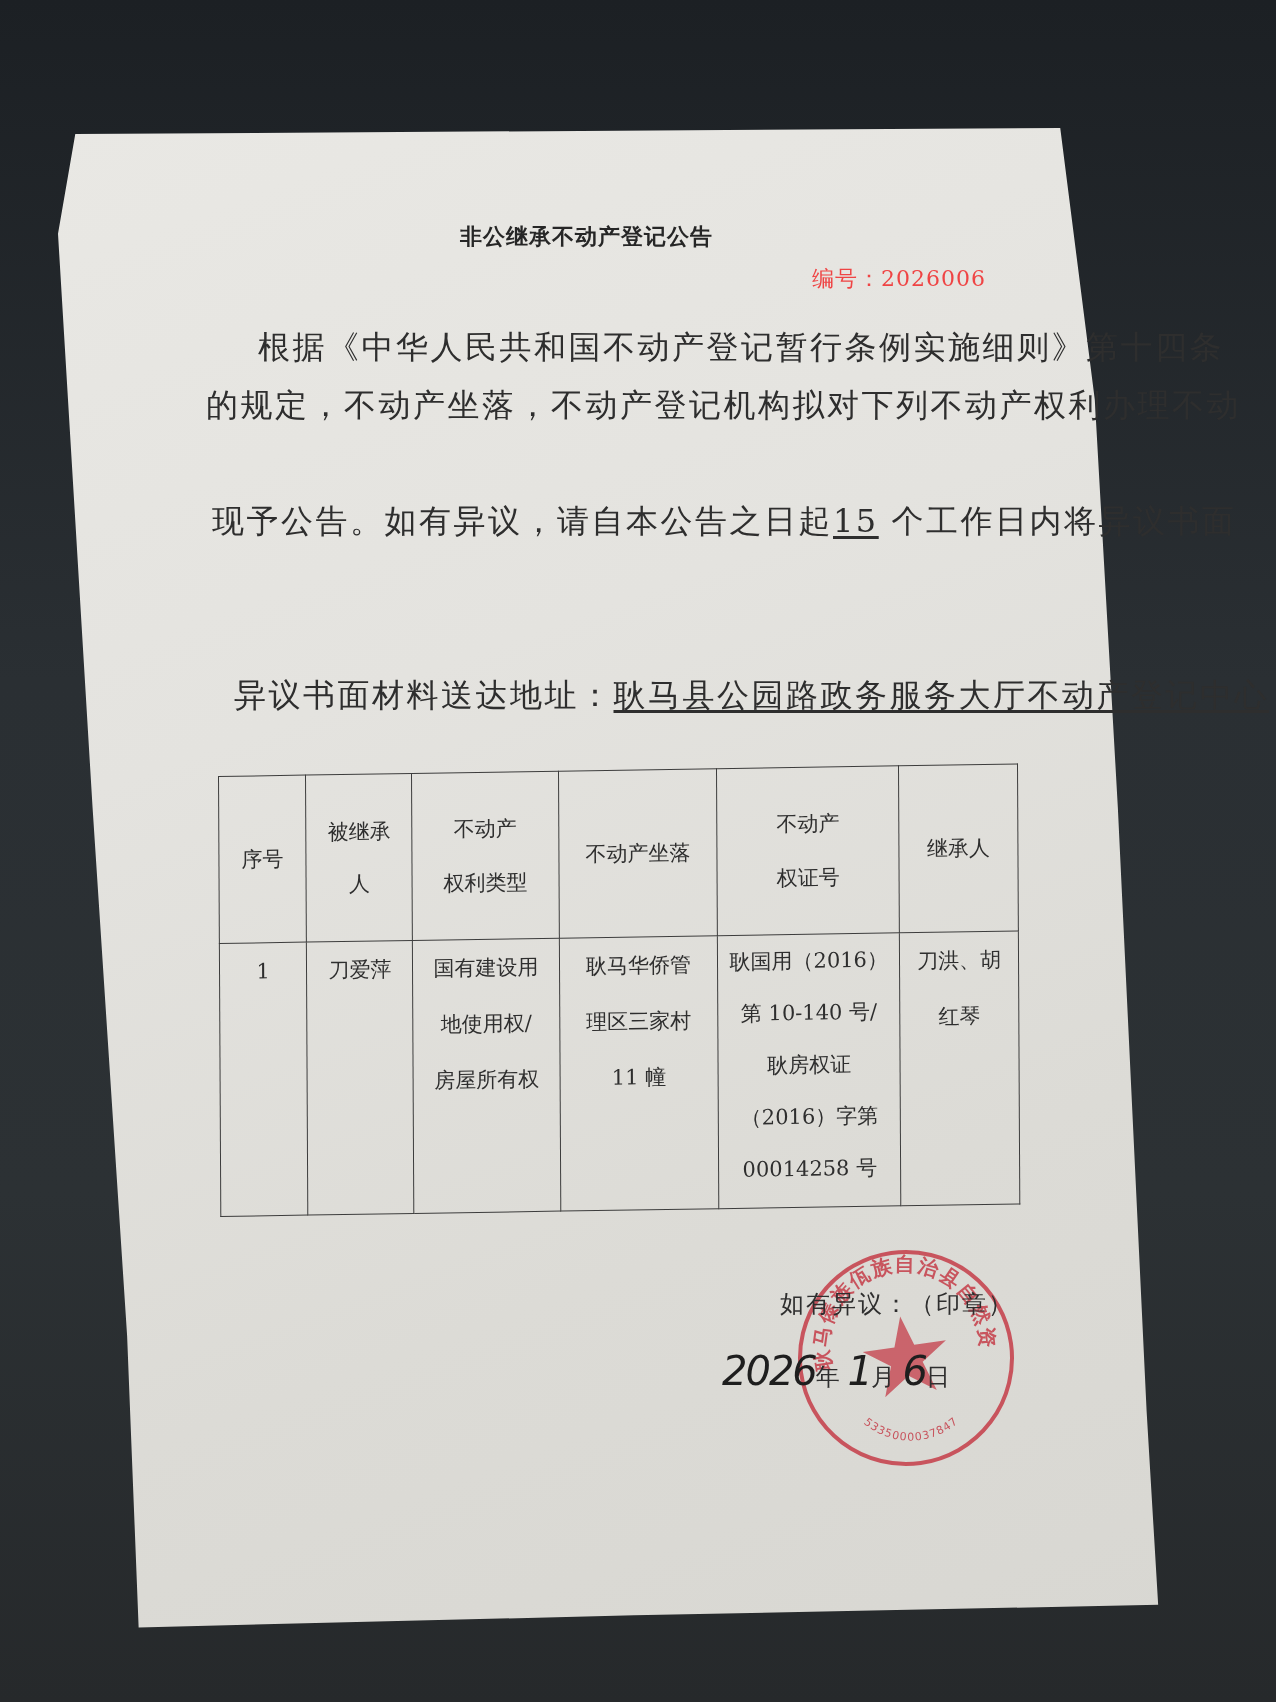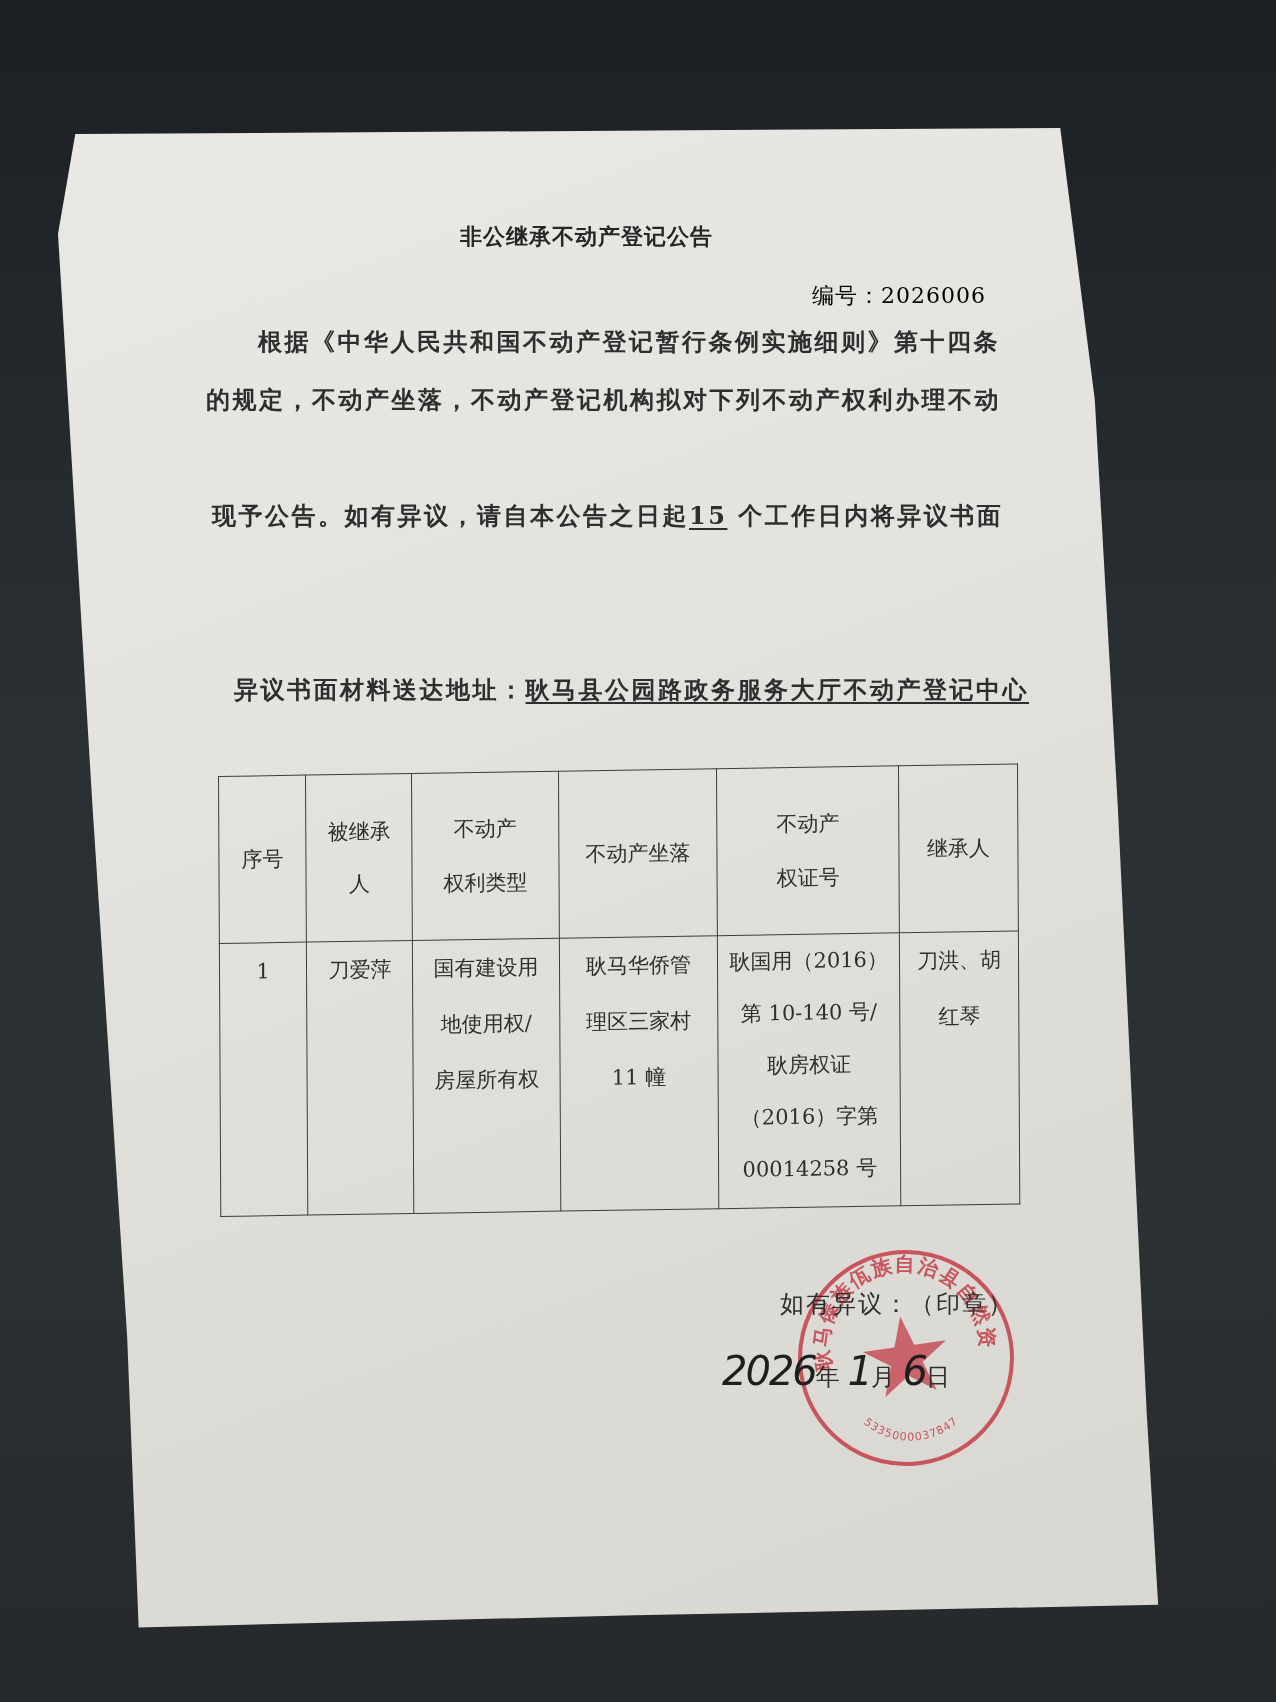--- a/index.html
+++ b/index.html
@@ -38,32 +38,31 @@
       top: 222px;
       font-family: "DejaVu Sans", "Liberation Sans", sans-serif;
       font-weight: bold;
       font-size: 22px;
       letter-spacing: 1px;
       color: #262626;
     }
     .serial {
       position: absolute;
       left: 812px;
-      top: 281px;
+      top: 264px;
       font-size: 22px;
       letter-spacing: 1px;
-      color: #000000;
+      color: #ef4444;
     }
     .body-line {
       position: absolute;
-      font-size: 24px;
+      font-size: 32px;
       letter-spacing: 2.5px;
       color: #2e2e2e;
       white-space: nowrap;
-      font-weight: bold;
     }
     .underline {
       text-decoration: underline;
       text-underline-offset: 4px;
     }
     .doc-table {
       position: absolute;
       left: 218px;
       top: 776px;
       width: 800px;

